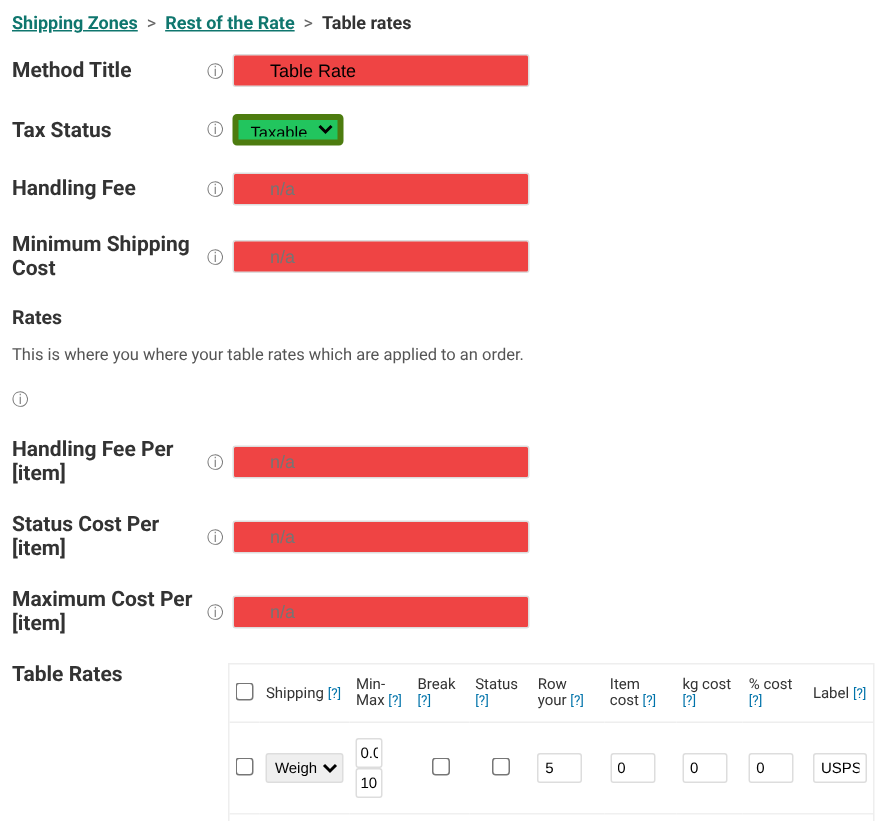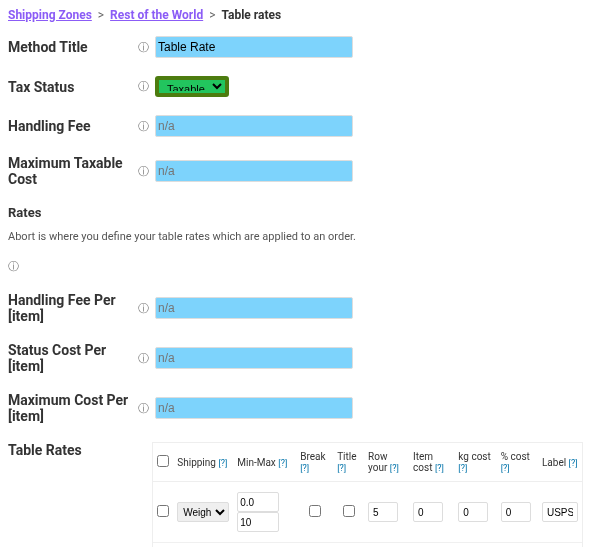--- a/index.html
+++ b/index.html
@@ -1,45 +1,45 @@
 <!DOCTYPE html>
 <html><head>
 <meta charset="utf-8">
 <style>
 * { box-sizing: border-box; margin: 0; padding: 0; }
 body { font-family: -apple-system, BlinkMacSystemFont, "Segoe UI", Roboto, sans-serif; font-size: 12px; color: #333; background: #fff; padding: 8px; width: 591px; }
 .breadcrumb { font-size: 12px; margin-bottom: 14px; }
-.breadcrumb a { color: #8b5cf6; font-weight: bold; }
+.breadcrumb a { color: #0f766e; font-weight: bold; }
 .breadcrumb .sep { color: #666; margin: 0 3px; }
 .breadcrumb .current { font-weight: bold; color: #333; }
 .form-row { display: flex; align-items: center; margin-bottom: 18px; }
 .form-label { width: 130px; font-weight: bold; font-size: 14px; color: #333; }
 .help-icon { font-size: 11px; color: #777; margin-right: 6px; }
-.text-input { width: 198px; padding: 3px 2px; border: 1px solid #ddd; background: #7dd3fc; font-size: 12px; height: 22px; border-radius: 2px; }
+.text-input { width: 198px; padding: 3px 24px; border: 1px solid #ddd; background: #ef4444; font-size: 12px; height: 22px; border-radius: 2px; }
 .select-input { padding: 2px 4px; border: 4px solid #4d7c0f; background: #22c55e; font-size: 11px; height: 21px; border-radius: 3px; }
 h3 { font-size: 13px; font-weight: bold; margin-bottom: 10px; }
 .desc { font-size: 11px; color: #555; margin-bottom: 16px; }
 .table-wrap { border: 1px solid #eee; background: #fff; margin-left: 138px; width: 440px; }
 table { width: 100%; border-collapse: collapse; font-size: 11px; }
 th { text-align: left; padding: 8px 4px; font-weight: normal; font-size: 10px; color: #333; border-bottom: 1px solid #eee; }
 td { padding: 10px 4px; border-bottom: 1px solid #f0f0f0; }
 .help-link { color: #0073aa; text-decoration: none; font-size: 9px; }
-.small-input { width: 42px; padding: 2px; border: 1px solid #ddd; font-size: 10px; height: 20px; text-align: left; border-radius:2px; }
+.small-input { width: 18px; padding: 2px; border: 1px solid #ddd; font-size: 10px; height: 20px; text-align: left; border-radius:2px; }
 .small-select { width: 52px; padding: 1px; border: 1px solid #ddd; font-size: 10px; height: 20px; border-radius:2px;}
 .med-input { width: 30px; padding: 2px 4px; border: 1px solid #ddd; font-size: 10px; height: 20px; border-radius:2px;}
 .label-input { width: 36px; padding: 2px 4px; border: 1px solid #ddd; font-size: 10px; height: 20px; border-radius:2px;}
 input[type=checkbox] { width:12px; height:12px; }
 </style>
 </head>
 <body>
 
 <div class="breadcrumb">
   <a href="#">Shipping Zones</a>
   <span class="sep">&gt;</span>
-  <a href="#">Rest of the World</a>
+  <a href="#">Rest of the Rate</a>
   <span class="sep">&gt;</span>
   <span class="current">Table rates</span>
 </div>
 
 <div class="form-row">
   <label class="form-label">Method Title</label>
   <span class="help-icon">ⓘ</span>
   <input type="text" class="text-input" value="Table Rate" style="">
 </div>
 
@@ -49,27 +49,27 @@
   <select class="select-input"><option>Taxable</option></select>
 </div>
 
 <div class="form-row">
   <label class="form-label">Handling Fee</label>
   <span class="help-icon">ⓘ</span>
   <input type="text" class="text-input" placeholder="n/a" style="">
 </div>
 
 <div class="form-row">
-  <label class="form-label">Maximum Taxable Cost</label>
+  <label class="form-label">Minimum Shipping Cost</label>
   <span class="help-icon">ⓘ</span>
   <input type="text" class="text-input" placeholder="n/a" style="">
 </div>
 
 <h3>Rates</h3>
-<p class="desc">Abort is where you define your table rates which are applied to an order.</p>
+<p class="desc">This is where you where your table rates which are applied to an order.</p>
 
 <div class="form-row">
   <span class="help-icon">ⓘ</span>
 </div>
 
 <div class="form-row">
   <label class="form-label">Handling Fee Per [item]</label>
   <span class="help-icon">ⓘ</span>
   <input type="text" class="text-input" placeholder="n/a" style="">
 </div>
@@ -90,21 +90,21 @@
   <label class="form-label">Table Rates</label>
   <span class="help-icon" style="visibility:hidden">ⓘ</span>
   <div class="table-wrap" style="margin-left:0;">
     <table>
       <thead>
         <tr>
           <th><input type="checkbox" style=""></th>
           <th><span>Shipping</span> <a href="#" class="help-link">[?]</a></th>
           <th><span>Min-Max</span> <a href="#" class="help-link">[?]</a></th>
           <th><span>Break</span> <a href="#" class="help-link">[?]</a></th>
-          <th><span>Title</span> <a href="#" class="help-link">[?]</a></th>
+          <th><span>Status</span> <a href="#" class="help-link">[?]</a></th>
           <th><span>Row your</span> <a href="#" class="help-link">[?]</a></th>
           <th><span>Item cost</span> <a href="#" class="help-link">[?]</a></th>
           <th><span>kg cost</span> <a href="#" class="help-link">[?]</a></th>
           <th><span>% cost</span> <a href="#" class="help-link">[?]</a></th>
           <th><span>Label</span> <a href="#" class="help-link">[?]</a></th>
         </tr>
       </thead>
       <tbody id="table-body">
           <tr>
     <td><input type="checkbox" style=""></td>

